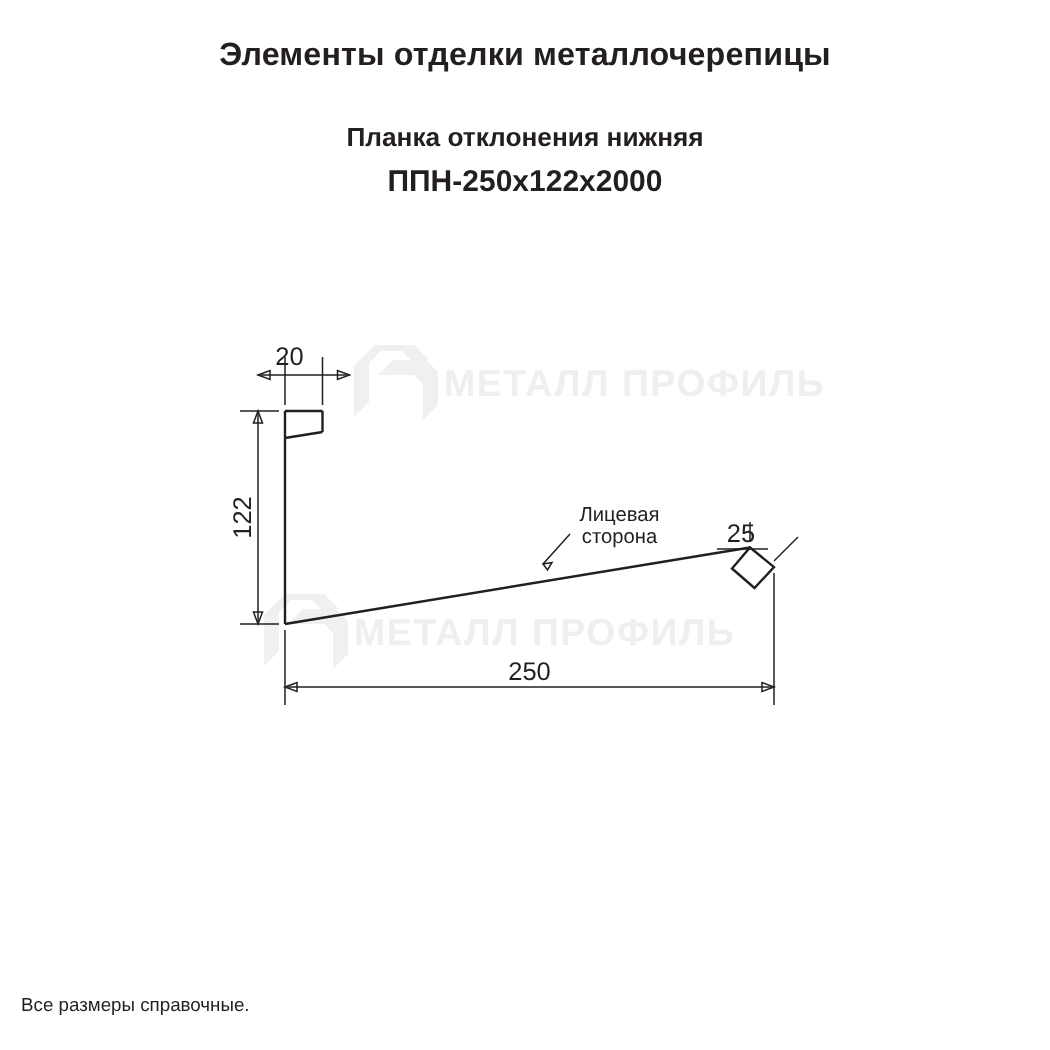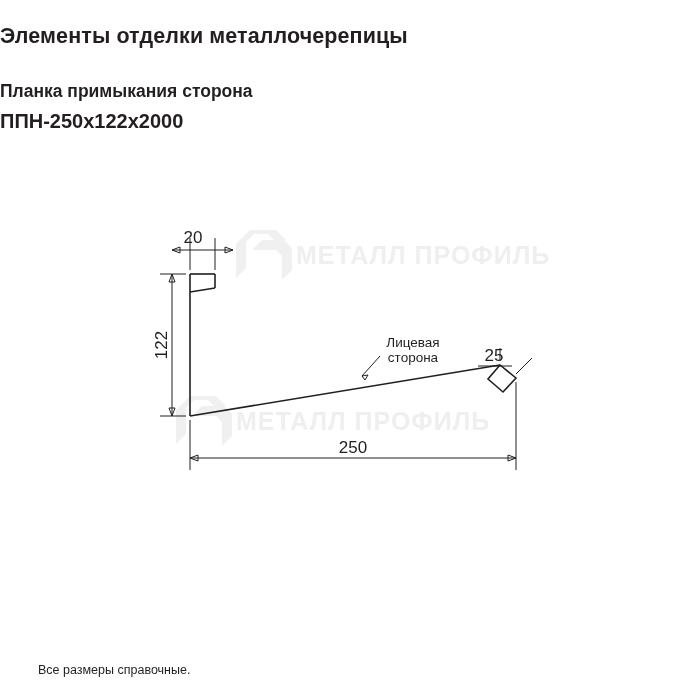--- a/index.html
+++ b/index.html
@@ -18,21 +18,21 @@
   .page {
     position: relative;
     width: 700px;
     height: 700px;
   }
   .title-block {
     position: absolute;
     top: 24px;
     left: 0;
     width: 700px;
-    text-align: left;
+    text-align: center;
   }
   .main-title {
     font-size: 21.5px;
     font-weight: bold;
     letter-spacing: 0.1px;
     line-height: 1.2;
     margin: 0;
   }
   .sub-title {
     font-size: 17.5px;
@@ -50,21 +50,21 @@
   }
   .drawing {
     position: absolute;
     top: 170px;
     left: 0;
     width: 700px;
     height: 340px;
   }
   .footer {
     position: absolute;
-    left: 38px;
+    left: 14px;
     bottom: 20px;
     font-size: 12.5px;
     line-height: 1.5;
     color: #231f20;
   }
   .footer div {
     white-space: nowrap;
   }
   svg {
     display: block;
@@ -106,21 +106,21 @@
     fill: #231f20;
   }
 </style>
 </head>
 <body>
 
 <div class="page">
 
   <div class="title-block">
     <h1 class="main-title">Элементы отделки металлочерепицы</h1>
-    <div class="sub-title">Планка примыкания сторона</div>
+    <div class="sub-title">Планка отклонения нижняя</div>
     <div class="sub-title2">ППН-250х122х2000</div>
   </div>
 
   <div class="drawing">
     <svg width="700" height="340" viewBox="0 0 700 340" xmlns="http://www.w3.org/2000/svg">
 
       <g pointer-events="none">
         <path class="wm" d="M236 74 l14 -14 h26 l10 10 h-12 l-6 -6 h-14 l-8 8 v26 l-10 10 z"></path>
         <path class="wm" d="M252 80 l10 -10 h22 l8 8 v22 l-10 10 v-24 l-6 -6 h-14 z"></path>
         <text class="wm-text" x="296" y="94" font-size="25">МЕТАЛЛ ПРОФИЛЬ</text>

